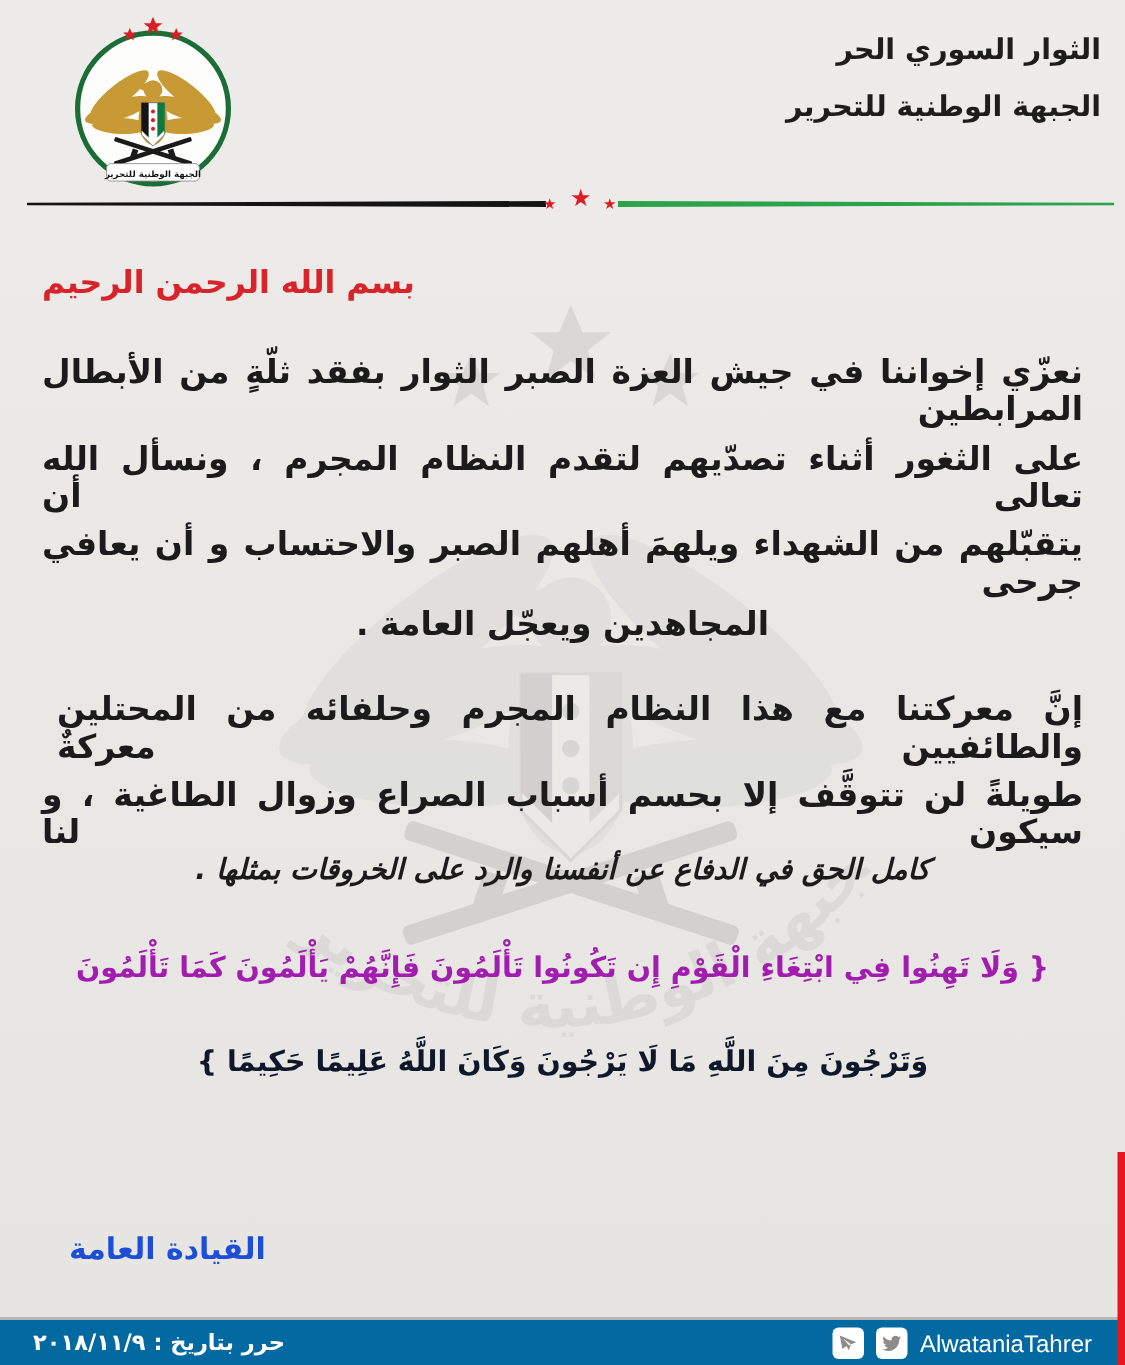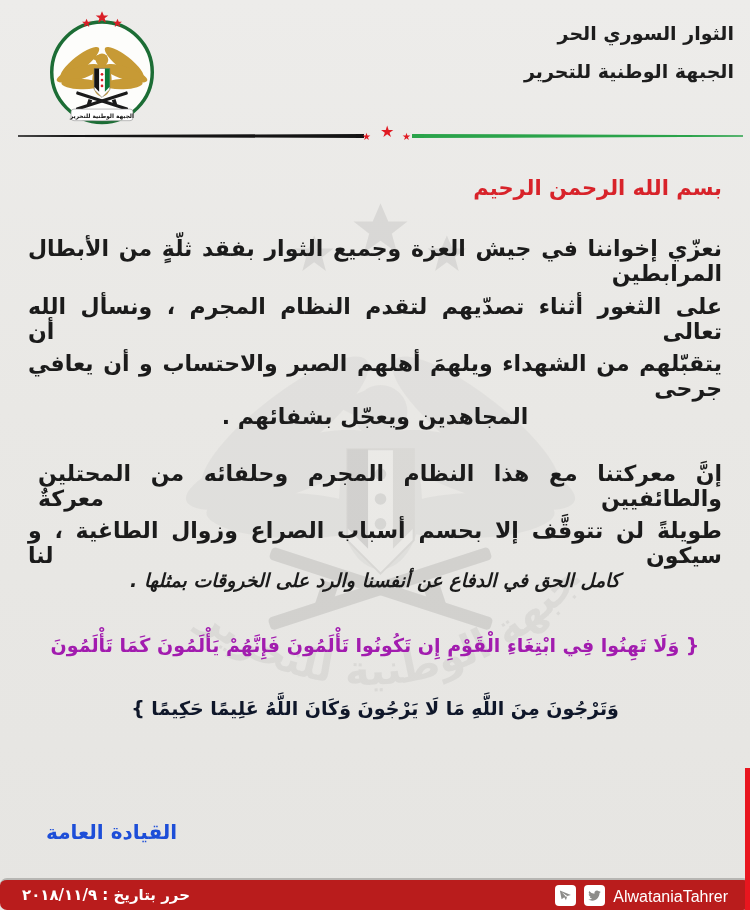--- a/index.html
+++ b/index.html
@@ -22,36 +22,36 @@
              clip-path:polygon(0 0,100% 30%,100% 70%,0 100%);}
   .div-stars{position:absolute;left:360px;width:56px;top:0;height:20px;color:#e01b23;}
   .div-stars .s{position:absolute;line-height:1;}
   .div-stars .s1{font-size:10px;left:2px;top:6px;}
   .div-stars .s2{font-size:16px;left:20px;top:-2px;}
   .div-stars .s3{font-size:10px;left:42px;top:6px;}
   
   .txt{position:absolute;left:28px;right:28px;direction:rtl;font-weight:bold;color:#1b1b1b;}
   .just{text-align:justify;text-align-last:justify;}
   .cent{text-align:center;}
-  .basmala{top:176px;font-size:21px;color:#d8232a;text-align:right;}
+  .basmala{top:176px;font-size:21px;color:#d8232a;text-align:left;}
   .b1{top:236px;font-size:22px;}
   .b2{top:294px;font-size:22px;}
   .b3{top:351px;font-size:22px;}
   .b4{top:404px;font-size:22px;}
   .b5{top:461px;font-size:22px;margin-left:10px;}
   .b6{top:518px;font-size:22px;}
   .b7{top:569px;font-size:19px;font-style:italic;}
   .v1{top:634px;font-size:19px;color:#a21caf;}
   .v2{top:697px;font-size:19px;color:#0f172a;}
   .signature{position:absolute;left:46px;top:820px;font-size:20px;font-weight:bold;
              color:#1d4ed8;direction:rtl;}
   
-  .footer{position:absolute;left:0;right:0;top:878px;height:32px;background:#b91c1c;
+  .footer{position:absolute;left:0;right:0;top:878px;height:32px;background:#0369a1;
           border-top:2px solid #b7b6b3;display:flex;align-items:center;
-          justify-content:space-between;padding:0 22px;box-sizing:border-box;border-radius:7px;}
+          justify-content:space-between;padding:0 22px;box-sizing:border-box;}
   .footer-date{color:#ffffff;font-weight:bold;font-size:15px;direction:rtl;}
   .footer-social{display:flex;align-items:flex-end;gap:8px;}
   .icon-box{width:21px;height:21px;background:#ffffff;border-radius:4px;
             display:flex;align-items:center;justify-content:center;}
   .handle{color:#ffffff;font-family:"Liberation Sans",sans-serif;font-size:16px;}
   .red-strip{position:absolute;right:0;top:768px;width:5px;height:142px;background:#e8161f;}
 </style>
 </head>
 <body>
 
@@ -122,24 +122,24 @@
     <div class="div-stars">
       <span class="s s1">★</span>
       <span class="s s2">★</span>
       <span class="s s3">★</span>
     </div>
     <div class="div-green"></div>
   </div>
 
   <div class="txt basmala">بسم الله الرحمن الرحيم</div>
 
-  <div class="txt b1 just">نعزّي إخواننا في جيش العزة وجميع الثوار بفقد ثلّةٍ من الأبطال المرابطين</div>
+  <div class="txt b1 just">نعزّي إخواننا في جيش العزة الصبر الثوار بفقد ثلّةٍ من الأبطال المرابطين</div>
   <div class="txt b2 just">على الثغور أثناء تصدّيهم لتقدم النظام المجرم ، ونسأل الله تعالى أن</div>
   <div class="txt b3 just">يتقبّلهم من الشهداء ويلهمَ أهلهم الصبر والاحتساب و أن يعافي جرحى</div>
-  <div class="txt b4 cent">المجاهدين ويعجّل بشفائهم .</div>
+  <div class="txt b4 cent">المجاهدين ويعجّل العامة .</div>
 
   <div class="txt b5 just">إنَّ معركتنا مع هذا النظام المجرم وحلفائه من المحتلين والطائفيين معركةٌ</div>
   <div class="txt b6 just">طويلةً لن تتوقَّف إلا بحسم أسباب الصراع وزوال الطاغية ، و سيكون لنا</div>
   <div class="txt b7 cent">كامل الحق في الدفاع عن أنفسنا والرد على الخروقات بمثلها .</div>
 
   <div class="txt v1 cent">{ وَلَا تَهِنُوا فِي ابْتِغَاءِ الْقَوْمِ إِن تَكُونُوا تَأْلَمُونَ فَإِنَّهُمْ يَأْلَمُونَ كَمَا تَأْلَمُونَ</div>
   <div class="txt v2 cent">وَتَرْجُونَ مِنَ اللَّهِ مَا لَا يَرْجُونَ وَكَانَ اللَّهُ عَلِيمًا حَكِيمًا }</div>
 
   <div class="signature">القيادة العامة</div>
 

